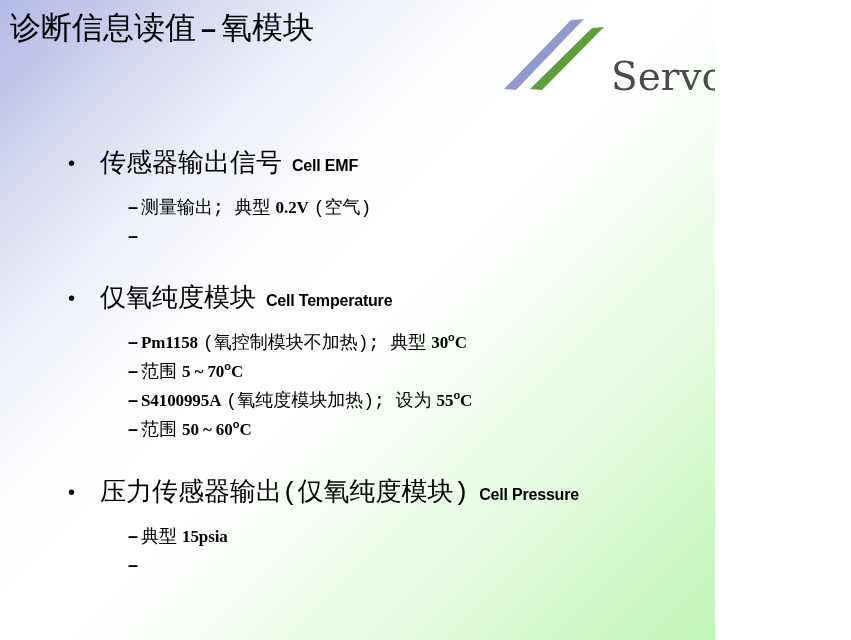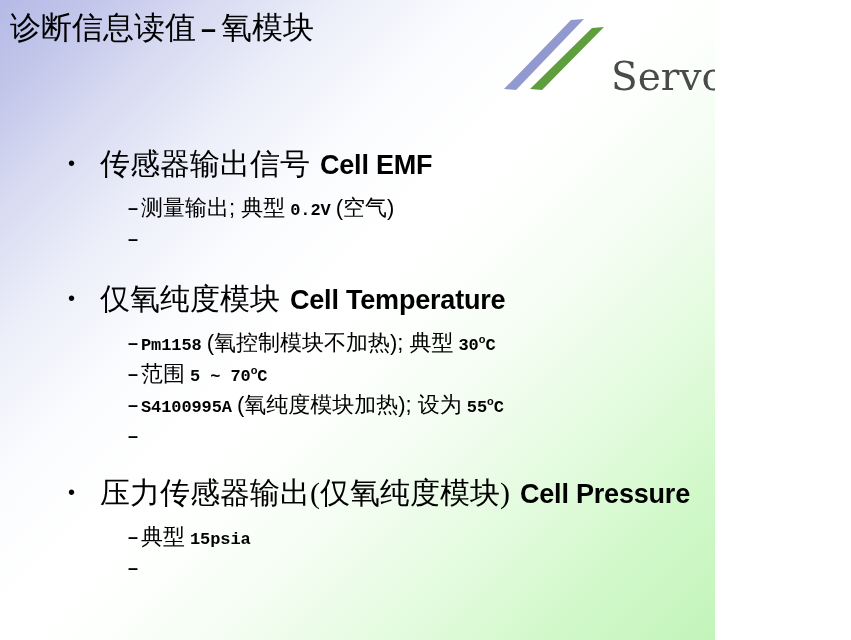--- a/index.html
+++ b/index.html
@@ -90,28 +90,28 @@
   }
   .lvl1 .bullet {
     position:absolute;
     left:68px;
     top:0;
     font-size:20px;
     line-height:31px;
     color:#000;
   }
   .cn {
-    font-family:Liberation Serif, serif;
+    font-family:Liberation Mono, monospace;
     font-weight:400;
-    font-size:30px;
+    font-size:26px;
   }
   .en {
     font-family:"Liberation Sans", sans-serif;
     font-weight:700;
-    font-size:27px;
+    font-size:16px;
     letter-spacing:-0.2px;
   }
 
   
   .lvl2 {
     position:relative;
     padding-left:128px;
     font-size:18px;
     line-height:28px;
     color:#000;
@@ -122,26 +122,26 @@
     left:128px;
     top:0;
     font-family:"Liberation Sans", sans-serif;
     font-weight:700;
     font-size:18px;
     line-height:28px;
   }
   .lvl2 .l2text { display:inline-block; padding-left:13px; }
 
   .cn2 {
-    font-family:Liberation Sans, sans-serif;
+    font-family:Liberation Mono, monospace;
     font-weight:400;
-    font-size:22px;
+    font-size:18px;
   }
   .en2 {
-    font-family:Liberation Mono, monospace;
+    font-family:Liberation Serif, serif;
     font-weight:700;
     font-size:17px;
     letter-spacing:-0.1px;
   }
   .sup {
     font-family:"Liberation Sans", sans-serif;
     font-weight:700;
     font-size:11px;
     vertical-align:super;
     line-height:0;
@@ -221,20 +221,23 @@
 
       <div class="lvl2">
         <span class="dash2">–</span>
         <span class="l2text">
           <span class="en2">S4100995A</span><span class="gap"></span><span class="cn2">(氧纯度模块加热); 设为</span><span class="gap"></span><span class="en2">55</span><span class="sup">o</span><span class="en2">C</span>
         </span>
       </div>
 
       <div class="lvl2">
         <span class="dash2">–</span>
+        <span class="l2text">
+          <span class="cn2">范围</span><span class="gap"></span><span class="en2">50 ~ 60</span><span class="sup">o</span><span class="en2">C</span>
+        </span>
       </div>
 
     </div>
 
     <div class="group g3">
 
       <div class="lvl1">
         <span class="bullet">•</span>
         <span class="cn">压力传感器输出(仅氧纯度模块)</span><span class="gap"></span><span class="gap"></span><span class="en">Cell Pressure</span>
       </div>

